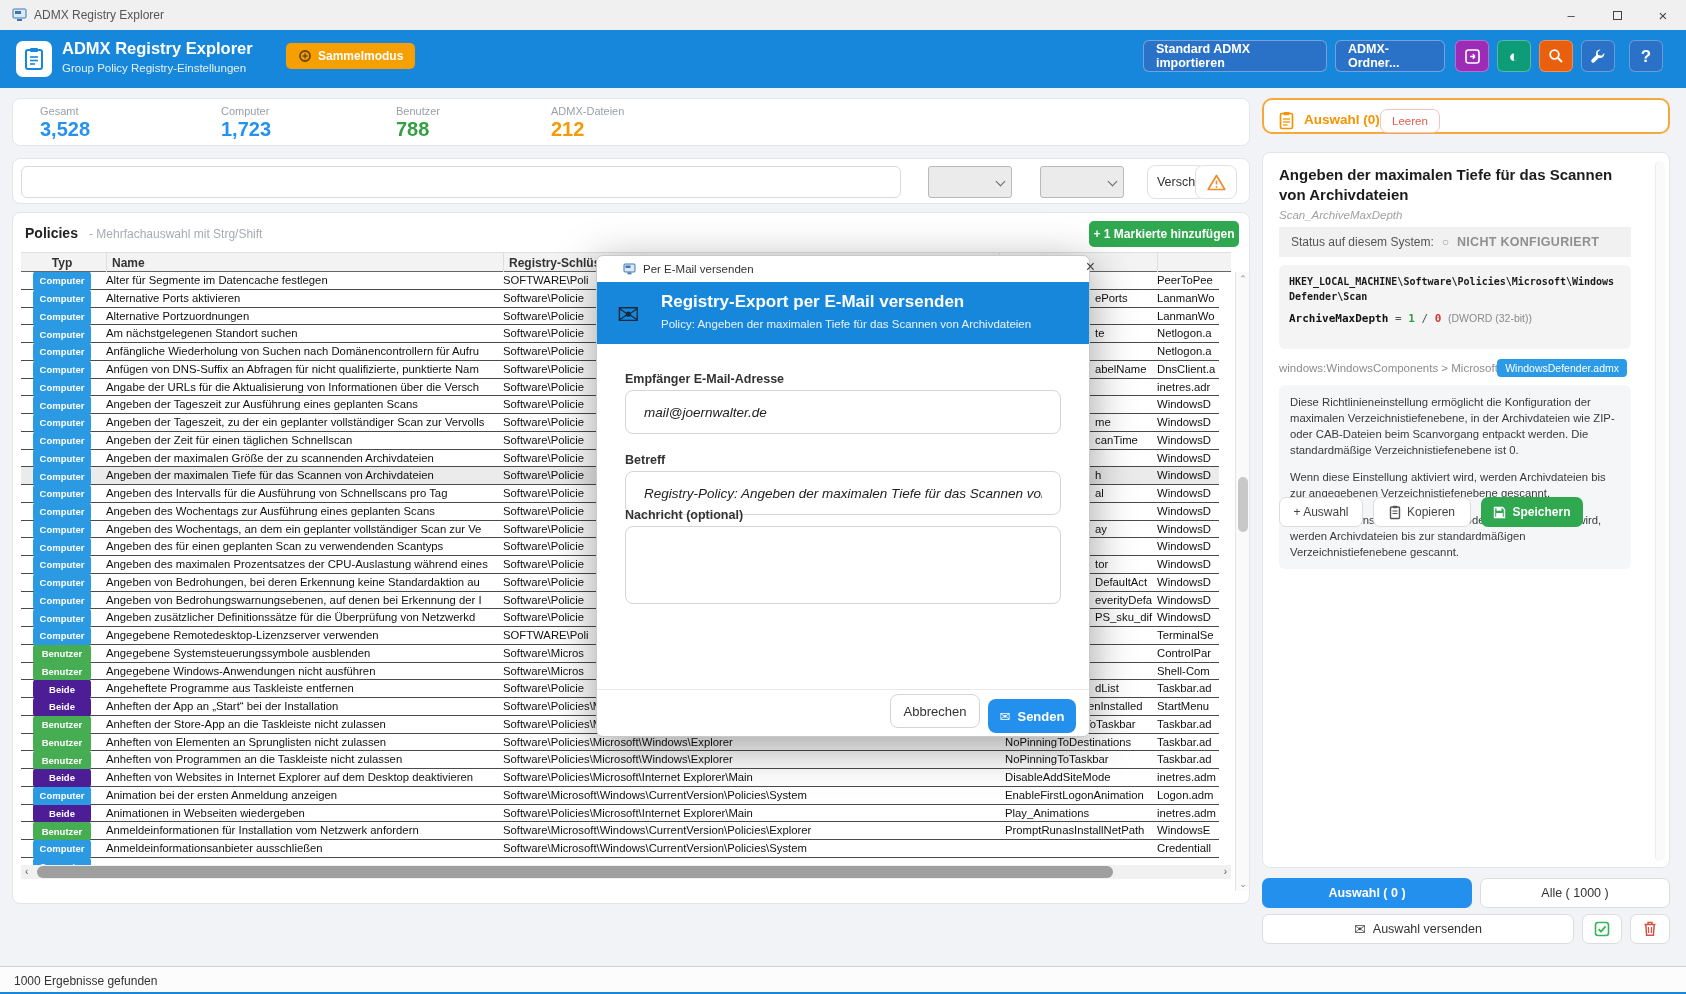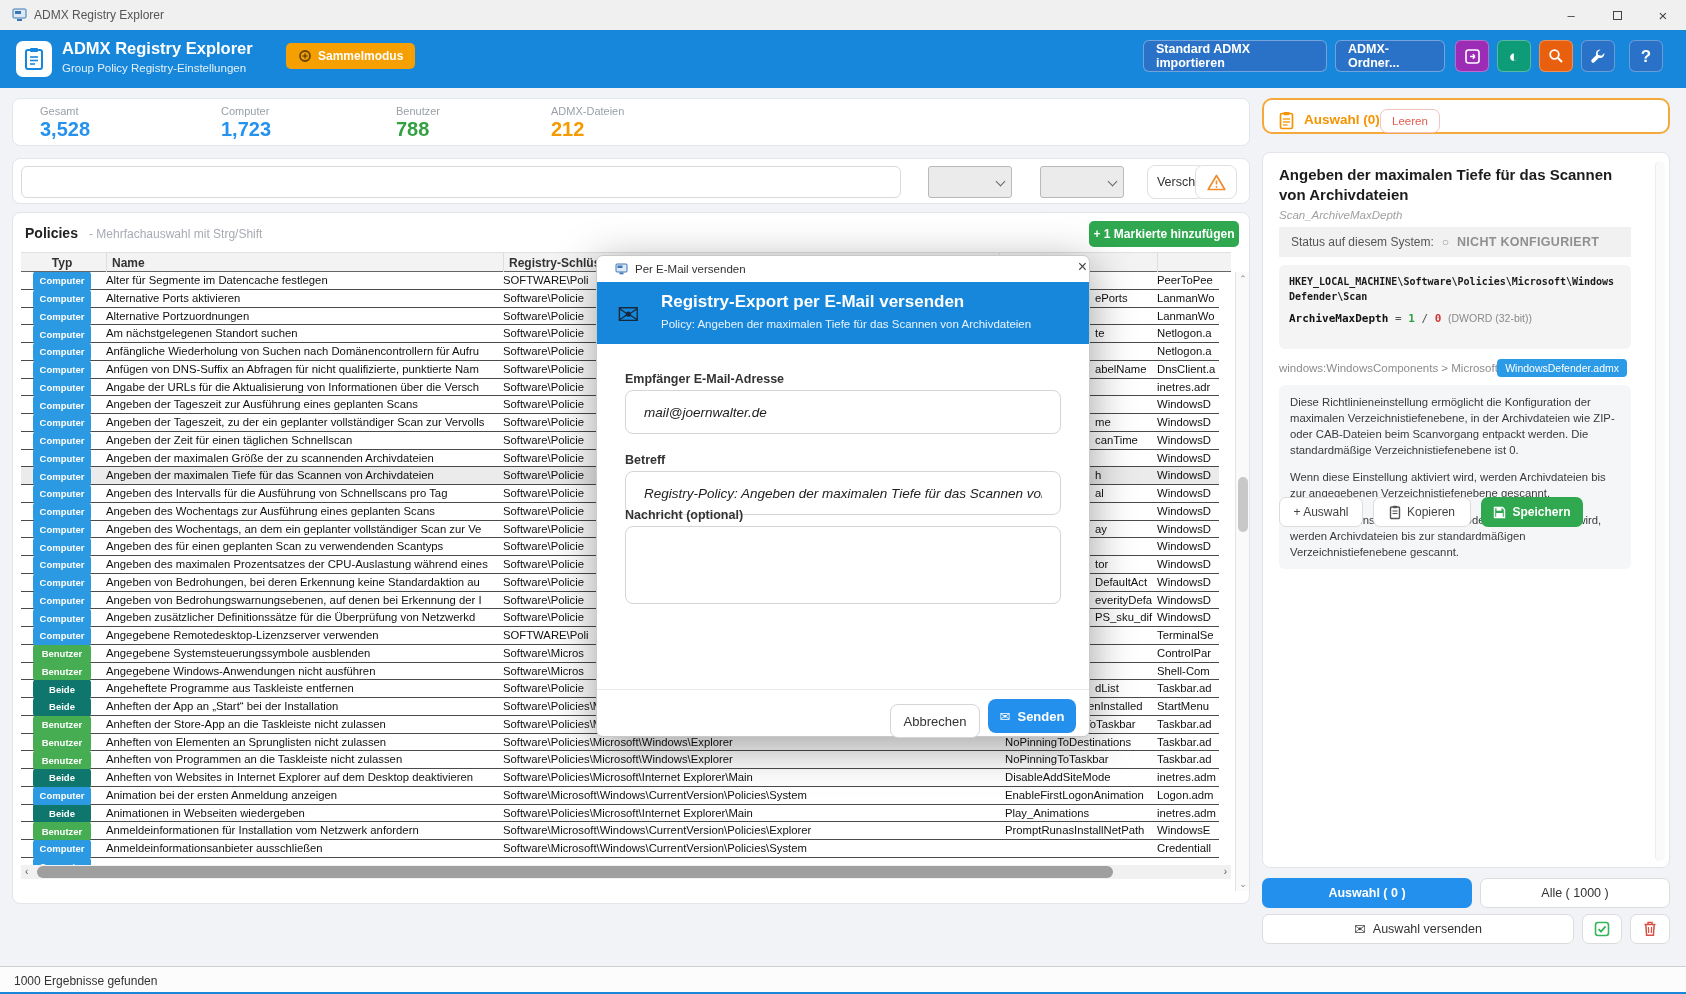--- a/index.html
+++ b/index.html
@@ -56,44 +56,44 @@
   .row.selected { background:#ebebeb; }
   .cell { position:absolute; top:0; height:17.75px; line-height:17px; font-size:11.3px; color:#111; overflow:hidden; white-space:nowrap; }
   .c-typ  { left:0;   width:82px; display:flex; align-items:center; justify-content:center; }
   .c-name { left:85px; width:398px; }
   .c-reg  { left:482px; width:492px; }
   .c-val  { left:978px; width:158px; padding-left:6px; }
   .row.frag .c-val { padding-left:96px; }
   .c-admx { left:1136px; width:62px; }
   .h-typ{left:0;width:82px;} .h-name{left:85px;width:397px;} .h-reg{left:482px;width:496px;} .h-val{left:978px;width:158px;padding-left:42px;} .h-admx{left:1136px;width:62px;}
   .badge { display:inline-block; min-width:58px; text-align:center; padding:1.5px 6px; border-radius:4px; color:#fff; font-size:9.5px; font-weight:bold; }
-  .t-computer { background:#2b9ae3; } .t-benutzer { background:#47ad52; } .t-beide { background:#0f766e; }
+  .t-computer { background:#2b9ae3; } .t-benutzer { background:#47ad52; } .t-beide { background:#4c1d95; }
 
   
   .vscroll { position:absolute; left:1222px; top:59px; width:14px; height:619px; background:#fafafa; border-left:1px solid #e3e3e3; }
   .vthumb { position:absolute; left:2px; top:205px; width:10px; height:55px; background:#c8c8c8; border-radius:5px; }
   .varrow { position:absolute; left:0; width:14px; text-align:center; font-size:9px; color:#888; }
   .hscroll { position:absolute; left:8px; top:652px; width:1210px; height:14px; background:#f1f1f1; }
   .hthumb { position:absolute; left:16px; top:1px; width:1076px; height:12px; background:#9f9f9f; border-radius:6px; }
   .harrow { position:absolute; top:0; height:14px; line-height:14px; font-size:10px; color:#555; }
 
   
   .modal { left:596px; top:255px; width:494px; height:482px; background:#fff; border-radius:7px; box-shadow:0 10px 45px rgba(0,0,0,.38); border:1px solid #c9c9c9; }
-  .mtitlebar { position:absolute; left:8px; top:0; width:100%; height:26px; display:flex; align-items:center; padding:0 10px; gap:7px; }
+  .mtitlebar { position:absolute; left:16px; top:0; width:100%; height:26px; display:flex; align-items:center; padding:0 10px; gap:7px; }
   .mtitle { font-size:11.5px; color:#333; }
   .mclose { position:absolute; right:10px; top:2px; font-size:16px; color:#444; }
   .mheader { position:absolute; left:0; top:26px; width:100%; height:62px; background:#1787dc; }
   .mh-icon { position:absolute; left:20px; top:17px; font-size:27px; color:#16293b; }
   .mh-title { position:absolute; left:64px; top:10px; font-size:17px; font-weight:bold; color:#fff; }
   .mh-sub { position:absolute; left:64px; top:36px; font-size:11.5px; color:rgba(255,255,255,.9); }
   .mlabel { position:absolute; left:28px; font-size:12.5px; font-weight:bold; color:#333; }
   .minput { position:absolute; left:28px; width:436px; height:44px; border:1px solid #d5d5d5; border-radius:8px; font-size:13.5px; color:#222; padding:0 18px; font-family:inherit; background:#fff;font-style:italic; }
   .mtextarea { position:absolute; left:28px; width:436px; height:78px; border:1px solid #d5d5d5; border-radius:8px; font-family:inherit; font-size:13px; padding:8px 12px; resize:none; background:#fff; }
   .mdivider { position:absolute; left:0; top:433px; width:100%; height:1px; background:#e8e8e8; }
-  .mcancel { position:absolute; left:293px; top:448px; width:90px; height:34px; background:#fff; border:1px solid #d5d5d5; border-radius:8px; font-size:13px; color:#333; display:flex; align-items:center; justify-content:center; }
+  .mcancel { position:absolute; left:293px; top:438px; width:90px; height:34px; background:#fff; border:1px solid #d5d5d5; border-radius:8px; font-size:13px; color:#333; display:flex; align-items:center; justify-content:center; }
   .msend { position:absolute; left:391px; top:443px; width:88px; height:34px; background:#2490ee; border-radius:8px; font-size:13px; font-weight:bold; color:#fff; display:flex; align-items:center; justify-content:center; gap:7px; }
 
   
   .selcard { left:1262px; top:98px; width:408px; height:36px; background:#fff; border:2px solid #f5a93c; border-radius:10px; }
   .selcard .sc-label { position:absolute; left:40px; top:12px; font-size:13.5px; font-weight:bold; color:#f59300; }
   .clearbtn { position:absolute; left:116px; top:9px; height:24px; padding:0 11px; border:1px solid #f3c3bd; border-radius:7px; color:#e25d4f; font-size:11.5px; display:flex; align-items:center; }
 
   .detail { left:1262px; top:152px; width:408px; height:716px; }
   .d-title { position:absolute; left:16px; top:12px; width:356px; font-size:15px; font-weight:bold; color:#1c1c1c; line-height:1.35; }
   .d-code { position:absolute; left:16px; top:56px; font-size:11.5px; color:#a0a0a0;font-style:italic; }

